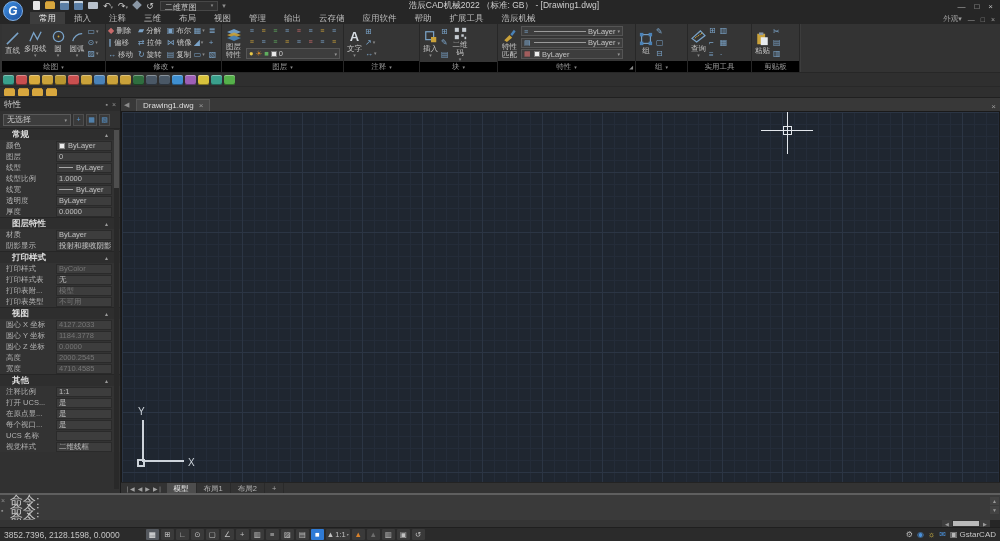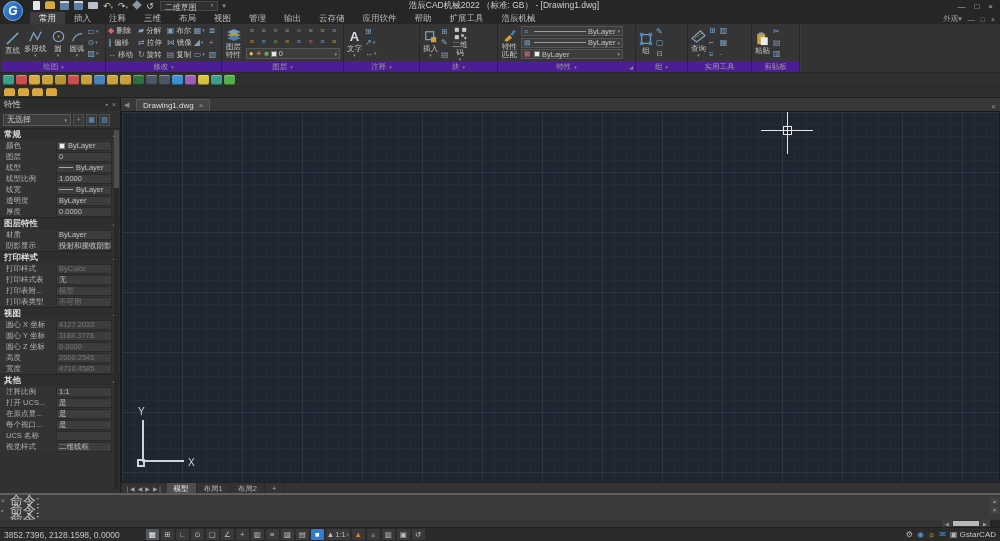--- a/index.html
+++ b/index.html
@@ -29,21 +29,21 @@
 .rtabs{display:flex;margin-left:30px;}
 .rtab{padding:0 9px;height:12px;line-height:12px;font-size:8.5px;color:#bdbdbd;cursor:default;}
 .rtab.active{background:#3d3d3d;color:#f2f2f2;}
 .mdictl{margin-left:auto;display:flex;align-items:center;gap:6px;padding-right:5px;color:#9d9d9d;font-size:7.5px;}
 .mdictl .g{font-size:7px;}
 
 
 .ribbon{height:48px;background:#333;display:flex;padding:0 2px;flex:none;}
 .rpanel{display:flex;flex-direction:column;border-right:1px solid #272727;box-shadow:1px 0 0 #3c3c3c;background:#353535;flex:none;}
 .pbody{flex:1;display:flex;align-items:stretch;padding:1px 2px;gap:2px;}
-.plabel{height:11px;background:#4c1d95;display:flex;align-items:center;justify-content:center;gap:3px;font-size:7.5px;color:#9b9b9b;position:relative;}
+.plabel{height:11px;background:#000000;display:flex;align-items:center;justify-content:center;gap:3px;font-size:7.5px;color:#9b9b9b;position:relative;}
 .plabel .caret{font-size:5px;color:#8a8a8a;}
 .plabel .launcher{position:absolute;right:2px;bottom:2px;font-size:5px;color:#8a8a8a;}
 .bigbtn{display:flex;flex-direction:column;align-items:center;justify-content:center;font-size:7.5px;color:#c6c6c6;text-align:center;line-height:8px;padding:0 1px;}
 .bigbtn .bic{height:16px;display:flex;align-items:center;justify-content:center;}
 .bigbtn .wrap{width:17px;}
 .bigbtn .caret{font-size:5px;color:#8a8a8a;line-height:4px;}
 .minicol{display:flex;flex-direction:column;justify-content:space-around;padding:1px 0;}
 .mini{display:flex;align-items:center;gap:1px;font-size:8px;color:#7aa3c8;line-height:9px;}
 .mini .caret{font-size:5px;color:#8a8a8a;}
 .grid2{display:grid;grid-template-columns:auto auto;gap:1px 4px;align-content:space-around;}
@@ -71,21 +71,21 @@
 
 
 .main{flex:1;display:flex;overflow:hidden;border-top:1px solid #202020;}
 .palette{width:121px;background:#313131;border-right:1px solid #1c1c1c;display:flex;flex-direction:column;position:relative;flex:none;}
 .pal-head{height:13px;display:flex;align-items:center;padding:0 4px;background:#2c2c2c;font-size:8.5px;color:#cfcfcf;}
 .pal-head .hic{margin-left:auto;display:flex;gap:4px;color:#8f8f8f;font-size:7px;}
 .pal-sel{height:17px;display:flex;align-items:center;gap:2px;padding:0 3px;background:#313131;}
 .pselect{width:68px;height:12px;background:#3d3d3d;border:1px solid #5a5a5a;display:flex;align-items:center;padding:0 3px;font-size:8px;color:#cacaca;}
 .pselect .caret{margin-left:auto;font-size:5px;color:#9a9a9a;}
 .pselbtn{width:11px;height:12px;background:#3a3a3a;border:1px solid #4e4e4e;color:#5a9bd5;font-size:7px;display:flex;align-items:center;justify-content:center;}
-.psec-h{height:12px;display:flex;align-items:center;padding:0 4px;background:#2e2e2e;border-top:1px solid #262626;font-weight:bold;font-size:8.5px;color:#dcdcdc;}
+.psec-h{height:12px;display:flex;align-items:center;padding:0 12px;background:#2e2e2e;border-top:1px solid #262626;font-weight:bold;font-size:8.5px;color:#dcdcdc;}
 .psec-h .arrow{margin-left:auto;color:#9a9a9a;font-size:6px;}
 .prow{height:11px;display:flex;align-items:center;padding-left:6px;background:#333;}
 .plab{width:50px;font-size:7.5px;color:#b2b2b2;white-space:nowrap;overflow:hidden;flex:none;}
 .pval{flex:1;margin-right:8px;background:#3d3d3d;border:1px solid #2a2a2a;height:10px;display:flex;align-items:center;gap:3px;padding:0 2px;font-size:7.5px;color:#c0c0c0;white-space:nowrap;overflow:hidden;}
 .pval.dim{color:#767676;}
 .swatch{width:6px;height:6px;background:#ececec;border:1px solid #888;flex:none;}
 .linesample{width:14px;height:1px;background:#a8a8a8;flex:none;}
 .pscroll{position:absolute;right:1px;top:31px;bottom:4px;width:5px;background:#292929;}
 .pthumb{position:absolute;top:1px;left:0;right:0;height:58px;background:#4e4e4e;}
 

